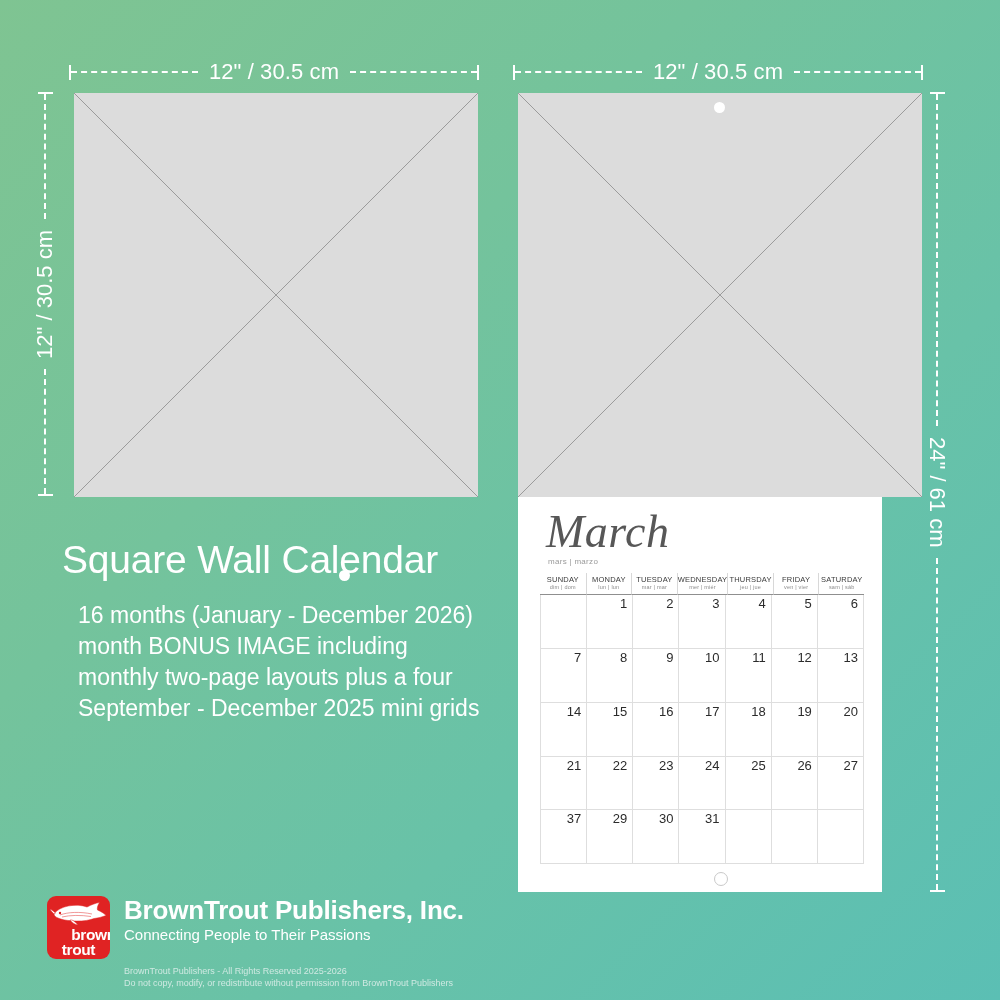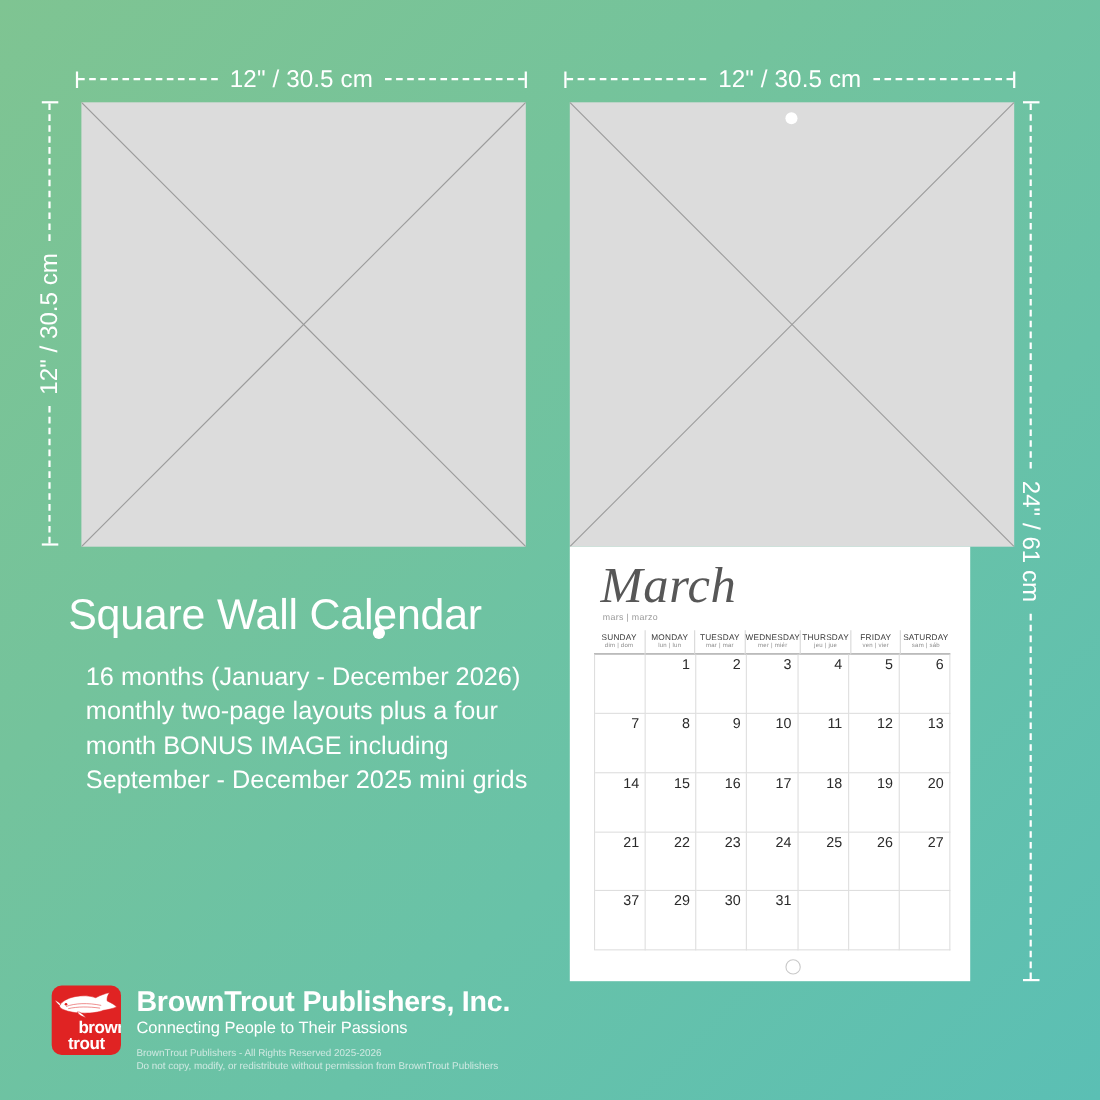--- a/index.html
+++ b/index.html
@@ -261,21 +261,21 @@
     color: #ffffff;
     font-size: 15px;
     line-height: 1.3;
     margin-top: 1px;
     white-space: nowrap;
   }
   .legal {
     color: #cfe9e2;
     font-size: 9px;
     line-height: 1.35;
-    margin-top: 6px;
+    margin-top: 20px;
     white-space: nowrap;
   }
 </style>
 </head>
 <body>
 
 <div id="stage">
 
   <div class="dim-h" style="left:69px; top:63px; width:410px;">
     <span class="cap"></span>
@@ -475,22 +475,22 @@
       </div>
     </div>
 
     <span class="hole-ring" style="left:196px; top:375px;"></span>
   </div>
 
   <div class="headline" style="left:62px; top:540px;">Square Wall Calendar</div>
 
   <div class="subcopy" style="left:78px; top:600px;">
     <div>16 months (January - December 2026)</div>
+    <div>month BONUS IMAGE including</div>
     <div>monthly two-page layouts plus a four</div>
-    <div>month BONUS IMAGE including</div>
     <div>September - December 2025 mini grids</div>
   </div>
 
   <div class="footer" style="left:47px; top:896px; width:700px;">
 
     <div class="logo">
       <div class="fishwrap">
         <svg viewBox="0 0 114 52" width="57" height="26">
           <g fill="#ffffff" stroke="#e02323" stroke-width="1">
             <path d="M8 28 C18 12, 52 6, 74 14 C84 9, 92 6, 99 5 C95 11, 94 16, 95 20 C104 24, 110 28, 112 31 C104 34, 96 36, 88 37 C72 44, 34 44, 16 36 C11 34, 8 31, 8 28 Z"></path>

